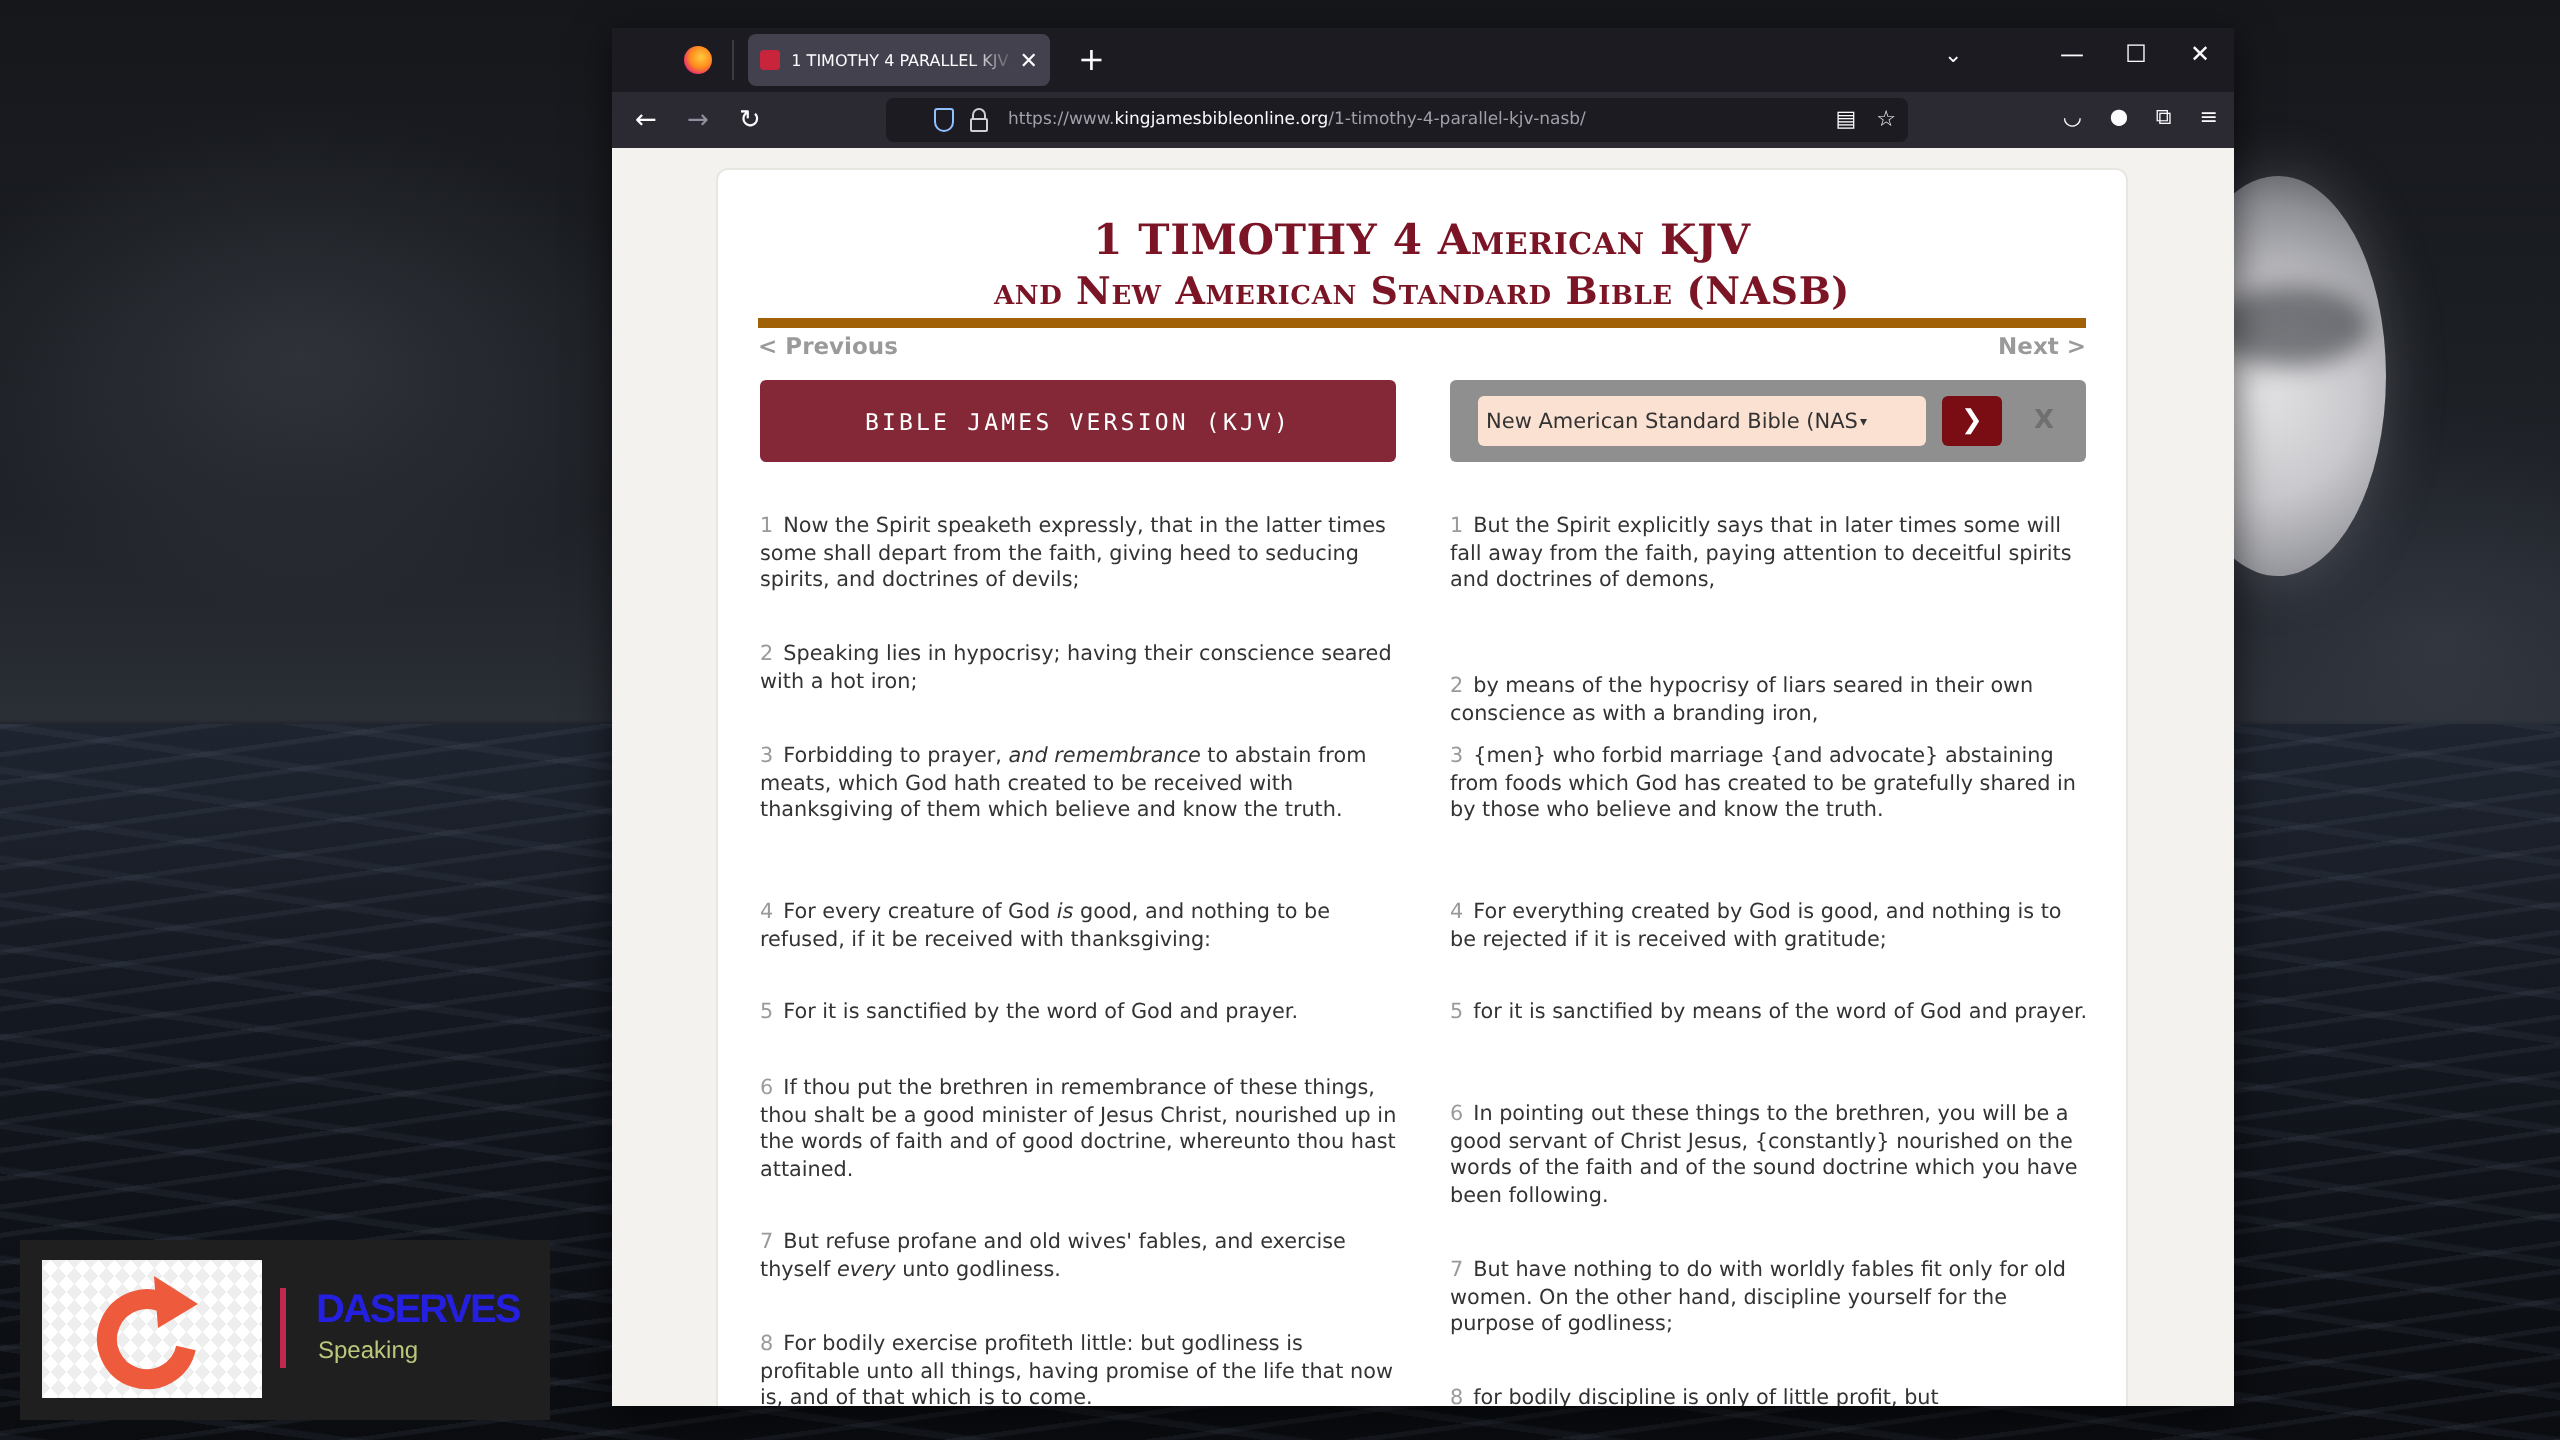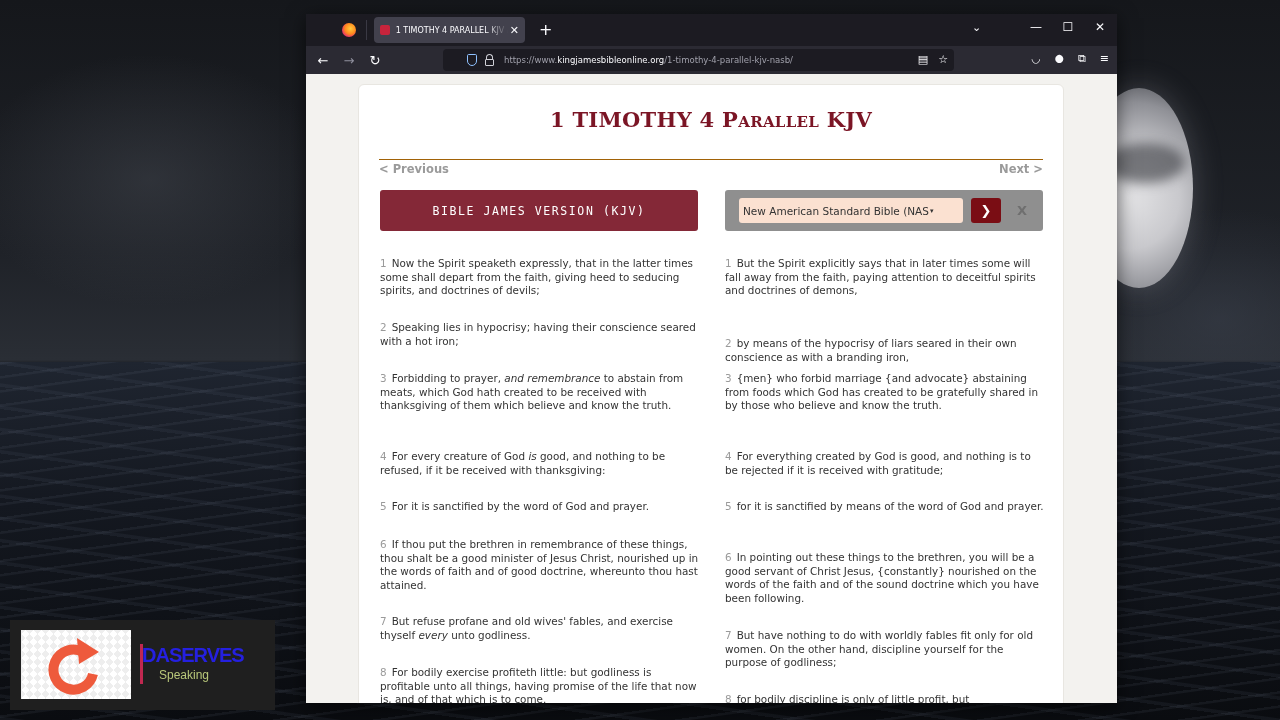--- a/index.html
+++ b/index.html
@@ -93,21 +93,21 @@
   }
   .title {
     text-align: center; color: #7b1525; font-family: "DejaVu Serif", serif;
     margin-top: 22px; line-height: 26px;
   }
   .title .l1 { font-size: 21px; letter-spacing: 0.3px; display: block; }
   .title .l2 { font-size: 19px; letter-spacing: 0.3px; font-variant: small-caps; display: block; }
   .title .l1 span.sc { font-variant: small-caps; }
   .pager {
     position: absolute; left: 20px; top: 74px; width: 664px; height: 20px;
-    border-top: 1px solid #a16207; display: flex; justify-content: space-between; padding-top: 2px;
+    border-top: 5px solid #a16207; display: flex; justify-content: space-between; padding-top: 2px;
   }
   .pager a { font-size: 11.5px; color: #9a9a9a; font-weight: bold; text-decoration: none; cursor: pointer; }
 
   .kjv-header {
     position: absolute; left: 21px; top: 105px; width: 318px; height: 41px;
     background: #842837; border-radius: 3px; color: #fff;
     display: flex; align-items: center; justify-content: center;
     font-family: "DejaVu Sans Mono", monospace; font-size: 11.5px; letter-spacing: 1.6px;
   }
   .alt-header {
@@ -145,21 +145,21 @@
     position: absolute; left: 11px; top: 10px; width: 110px; height: 69px;
     background-color: #ffffff;
     background-image:
       linear-gradient(45deg, #eee 25%, transparent 25%),
       linear-gradient(-45deg, #eee 25%, transparent 25%),
       linear-gradient(45deg, transparent 75%, #eee 75%),
       linear-gradient(-45deg, transparent 75%, #eee 75%);
     background-size: 8px 8px;
   }
   .overlay-bar { position: absolute; left: 130px; top: 24px; width: 3px; height: 40px; background: #c02850; }
-  .overlay-name { position: absolute; left: 132px; top: 24px; color: #2520e0; font-size: 20px; font-weight: bold; letter-spacing: -1px; font-family: "Liberation Sans", sans-serif; }
+  .overlay-name { position: absolute; left: 148px; top: 24px; color: #2520e0; font-size: 20px; font-weight: bold; letter-spacing: -1px; font-family: "Liberation Sans", sans-serif; }
   .overlay-sub { position: absolute; left: 149px; top: 48px; color: #b9c87a; font-size: 12px; font-family: "Liberation Sans", sans-serif; }
 </style>
 </head>
 <body>
 
 <div class="desktop-bg"></div>
 <div class="ocean"></div>
 <div class="moon"></div>
 
 <div class="browser">
@@ -195,21 +195,22 @@
       <span>◡</span>
       <span style="font-size:8px;margin-top:2px">⬤</span>
       <span>⧉</span>
       <span>≡</span>
     </div>
   </div>
 
   <div class="page">
     <div class="card">
       <h1 class="title">
-        <span class="l1"><span>1 TIMOTHY 4 </span><span class="sc">Parallel KJV</span></span>
+        <span class="l1"><span>1 TIMOTHY 4 </span><span class="sc">American KJV</span></span>
+        <span class="l2">and New American Standard Bible (NASB)</span>
       </h1>
       <div class="pager">
         <a>&lt; Previous</a>
         <a>Next &gt;</a>
       </div>
 
       <div class="kjv-header">BIBLE JAMES VERSION (KJV)</div>
       <div class="alt-header">
         <div class="version-select">
           <span>New American Standard Bible (NAS</span>

